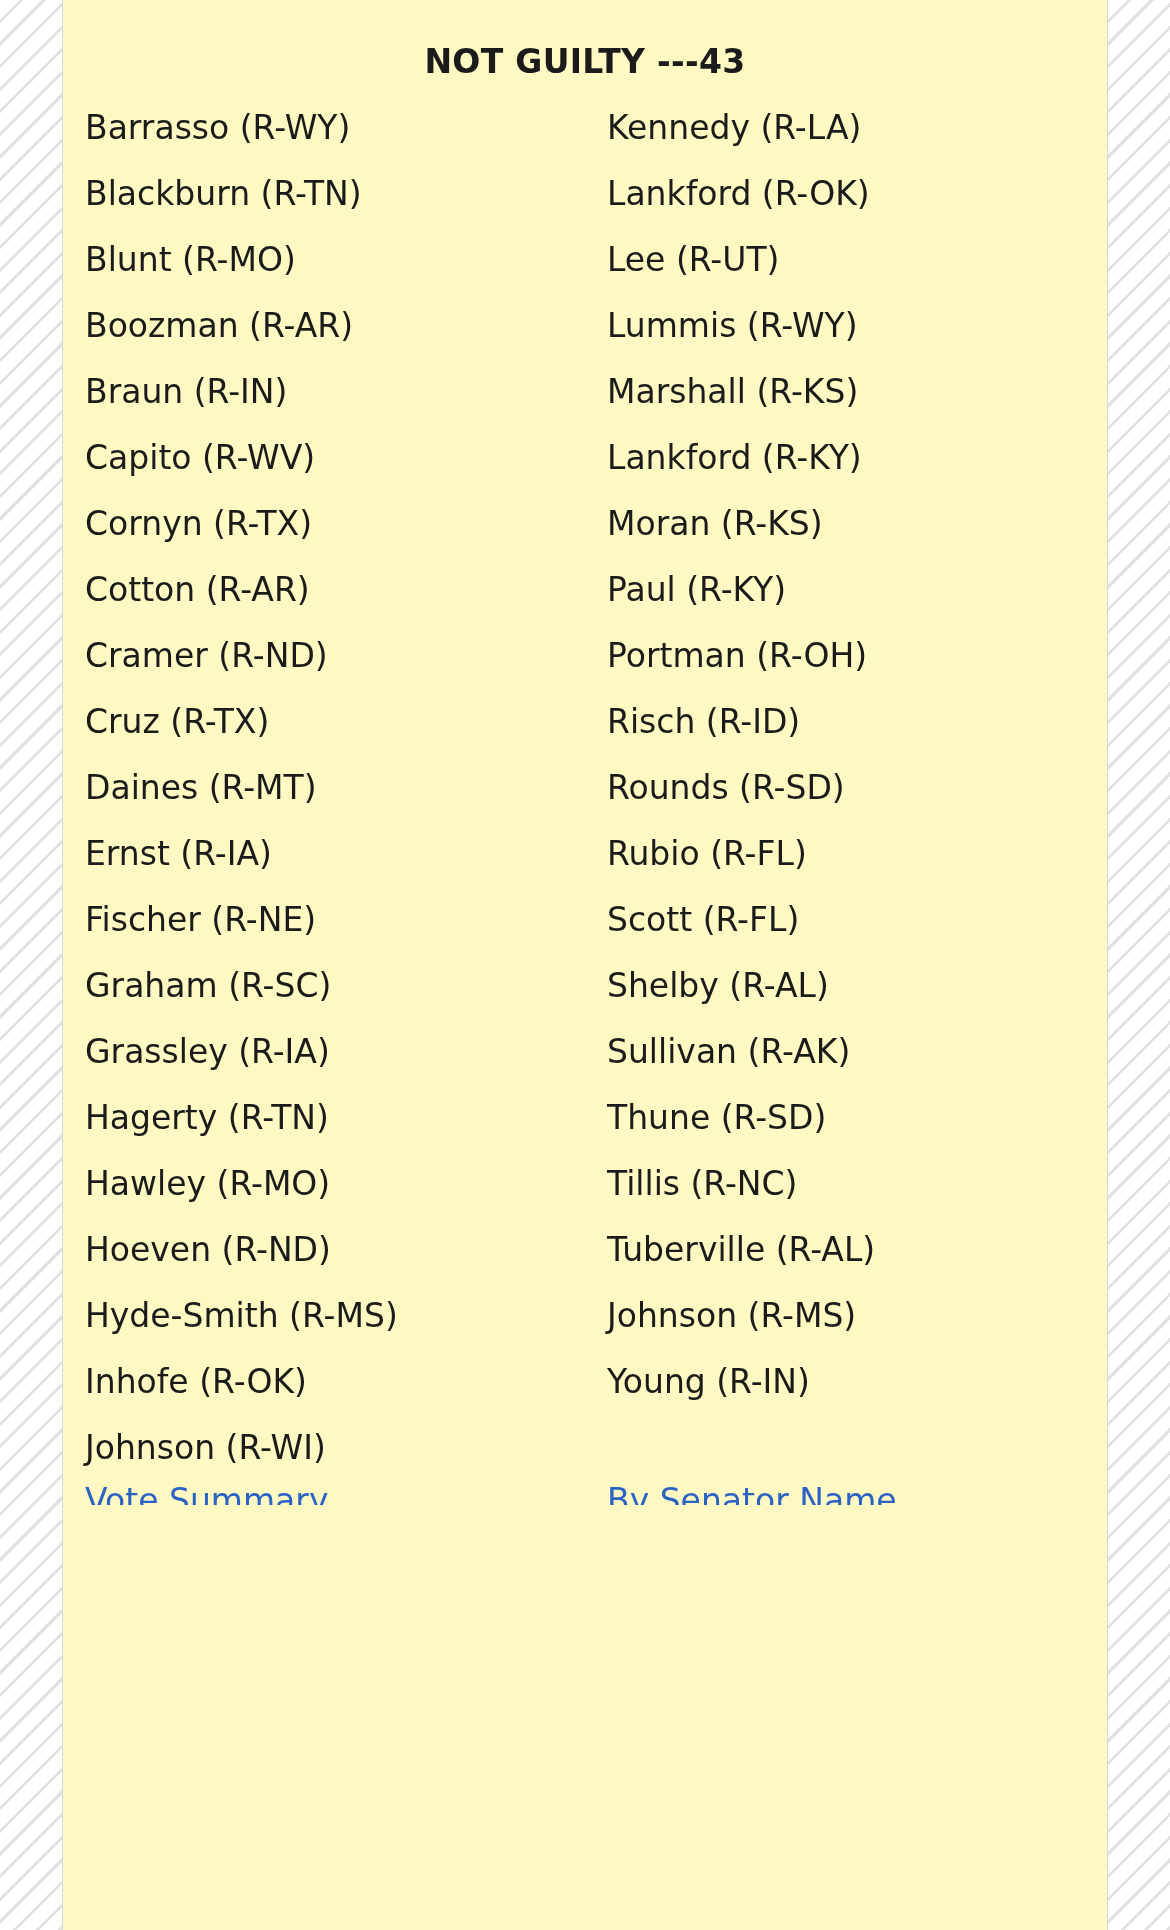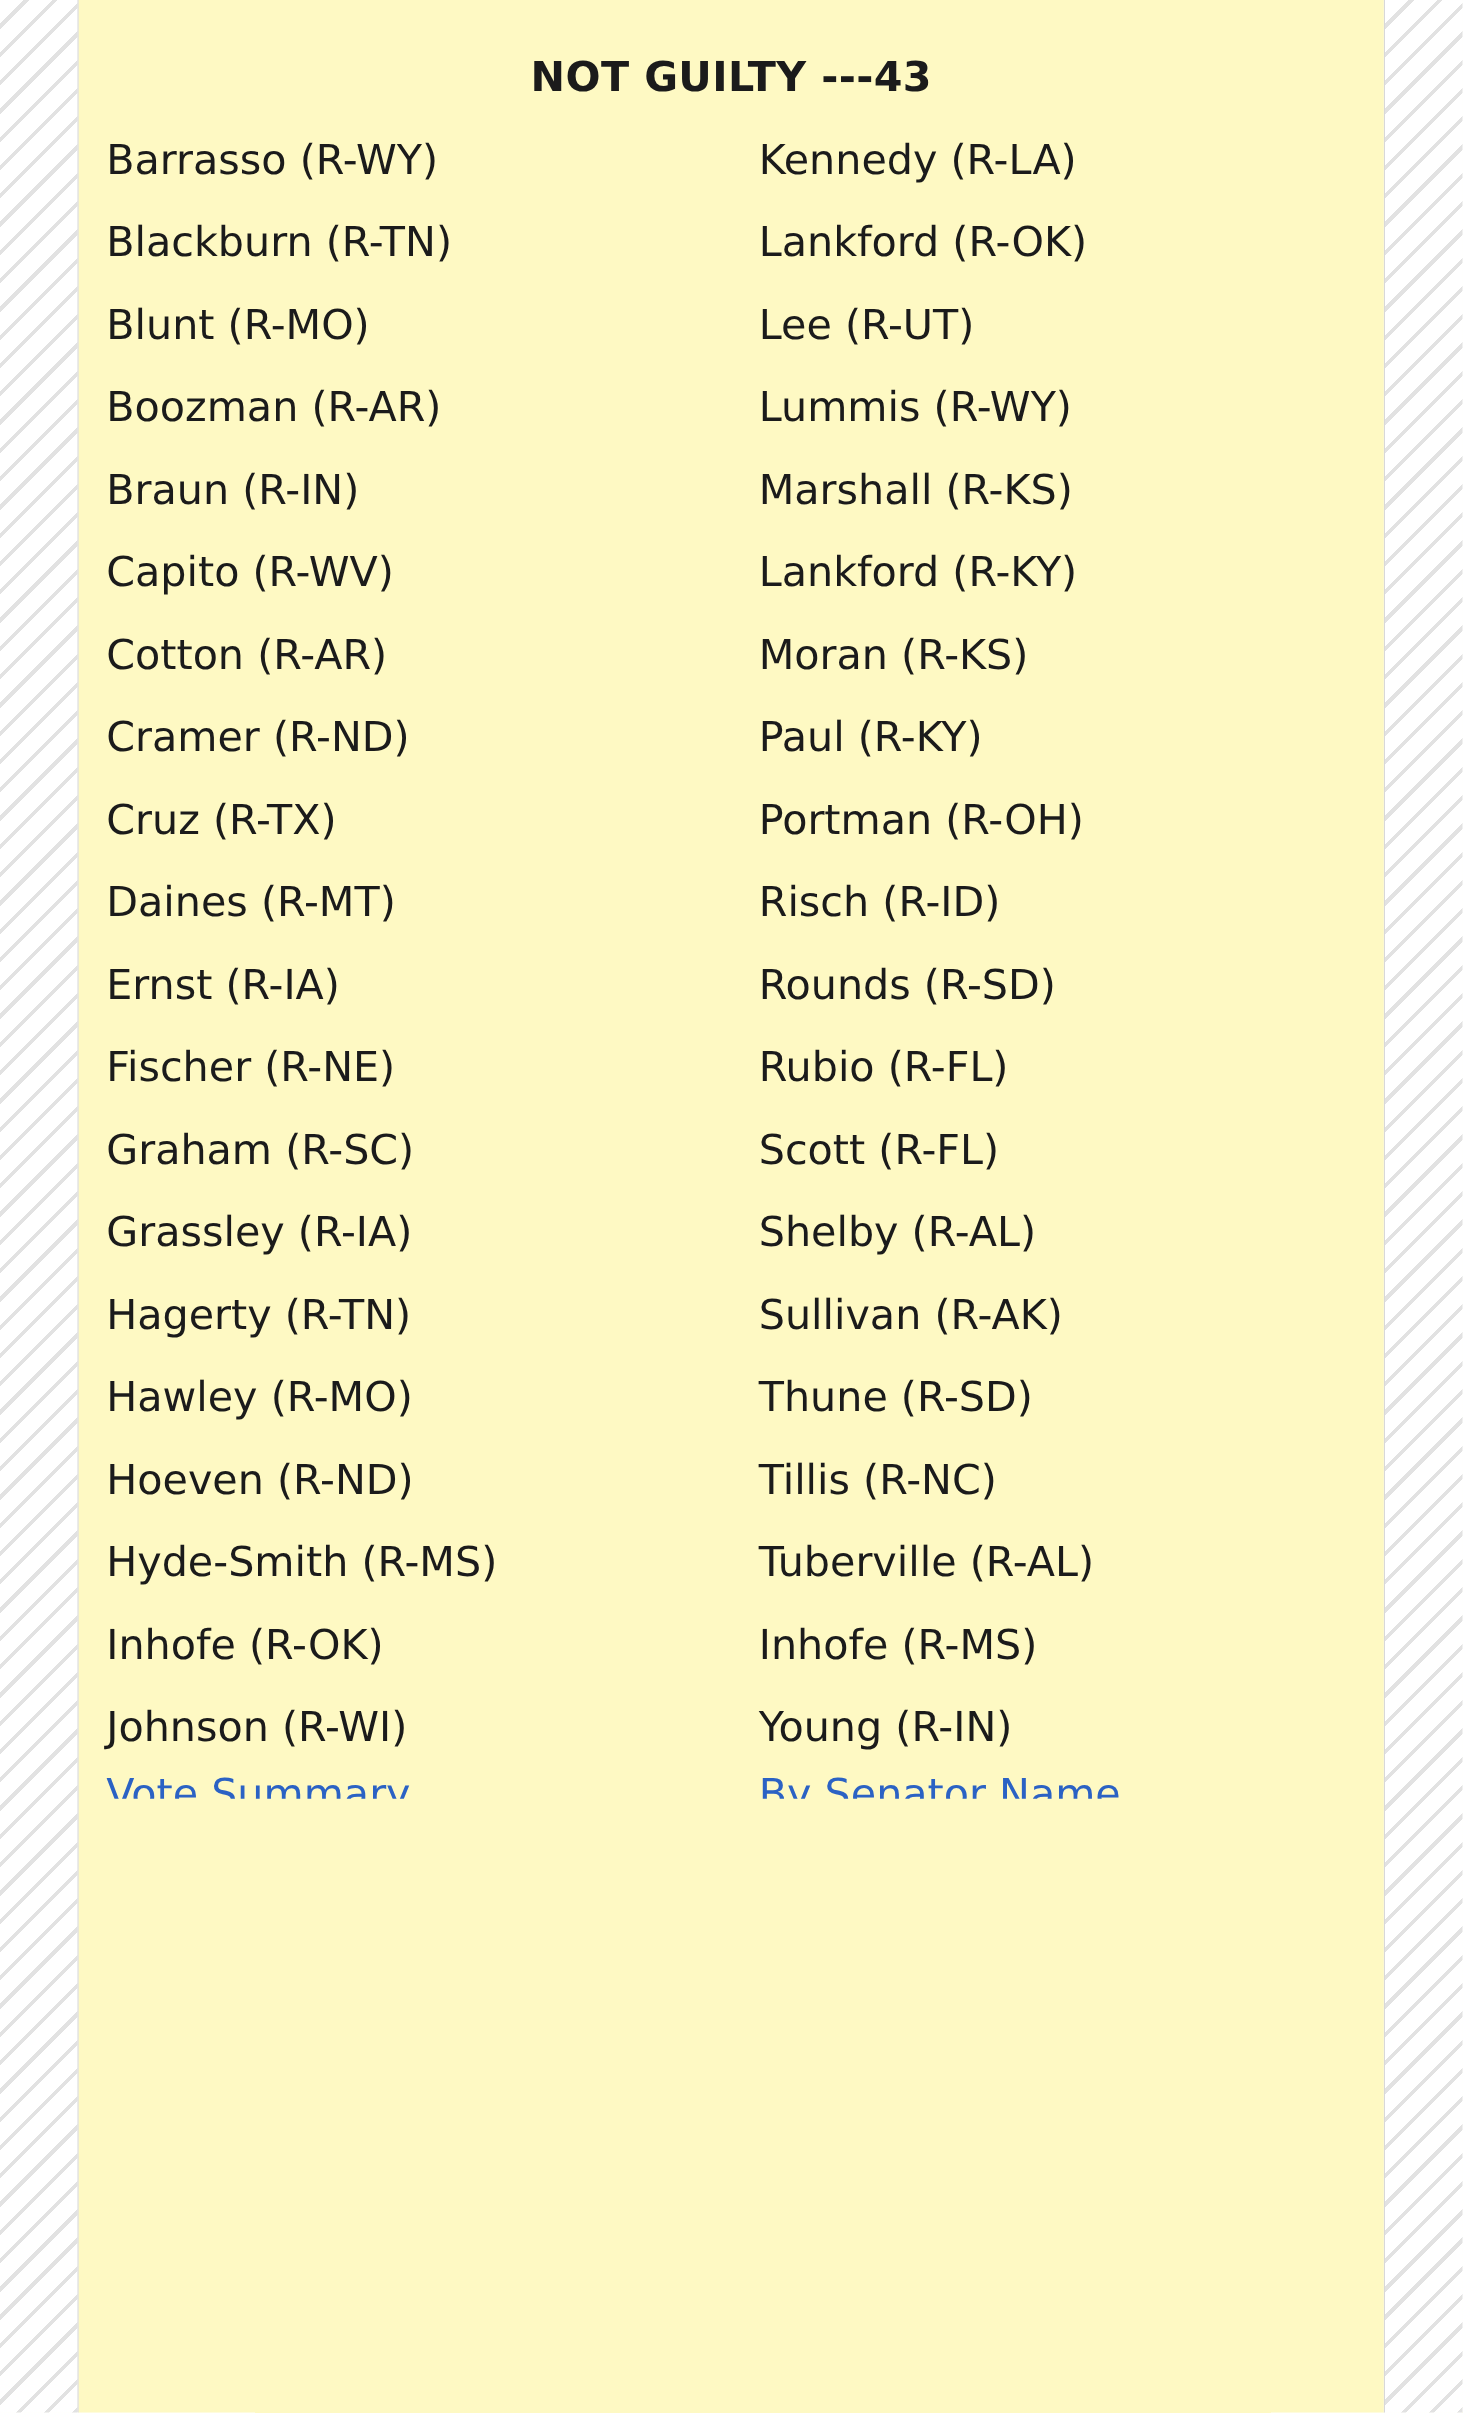--- a/index.html
+++ b/index.html
@@ -121,20 +121,21 @@
 
     <div class="columns">
 
       <div class="col left">
         <div class="senator">Barrasso (R-WY)</div>
         <div class="senator">Blackburn (R-TN)</div>
         <div class="senator">Blunt (R-MO)</div>
         <div class="senator">Boozman (R-AR)</div>
         <div class="senator">Braun (R-IN)</div>
         <div class="senator">Capito (R-WV)</div>
+        <div class="senator">Cornyn (R-TX)</div>
         <div class="senator">Cotton (R-AR)</div>
         <div class="senator">Cramer (R-ND)</div>
         <div class="senator">Cruz (R-TX)</div>
         <div class="senator">Daines (R-MT)</div>
         <div class="senator">Ernst (R-IA)</div>
         <div class="senator">Fischer (R-NE)</div>
         <div class="senator">Graham (R-SC)</div>
         <div class="senator">Grassley (R-IA)</div>
         <div class="senator">Hagerty (R-TN)</div>
         <div class="senator">Hawley (R-MO)</div>
@@ -156,21 +157,21 @@
         <div class="senator">Portman (R-OH)</div>
         <div class="senator">Risch (R-ID)</div>
         <div class="senator">Rounds (R-SD)</div>
         <div class="senator">Rubio (R-FL)</div>
         <div class="senator">Scott (R-FL)</div>
         <div class="senator">Shelby (R-AL)</div>
         <div class="senator">Sullivan (R-AK)</div>
         <div class="senator">Thune (R-SD)</div>
         <div class="senator">Tillis (R-NC)</div>
         <div class="senator">Tuberville (R-AL)</div>
-        <div class="senator">Inhofe (R-MS)</div>
+        <div class="senator">Johnson (R-MS)</div>
         <div class="senator">Young (R-IN)</div>
       </div>
 
     </div>
 
     <div class="footer-links">
       <div class="col left">
         <span class="flink">Vote Summary</span>
       </div>
       <div class="col right">

